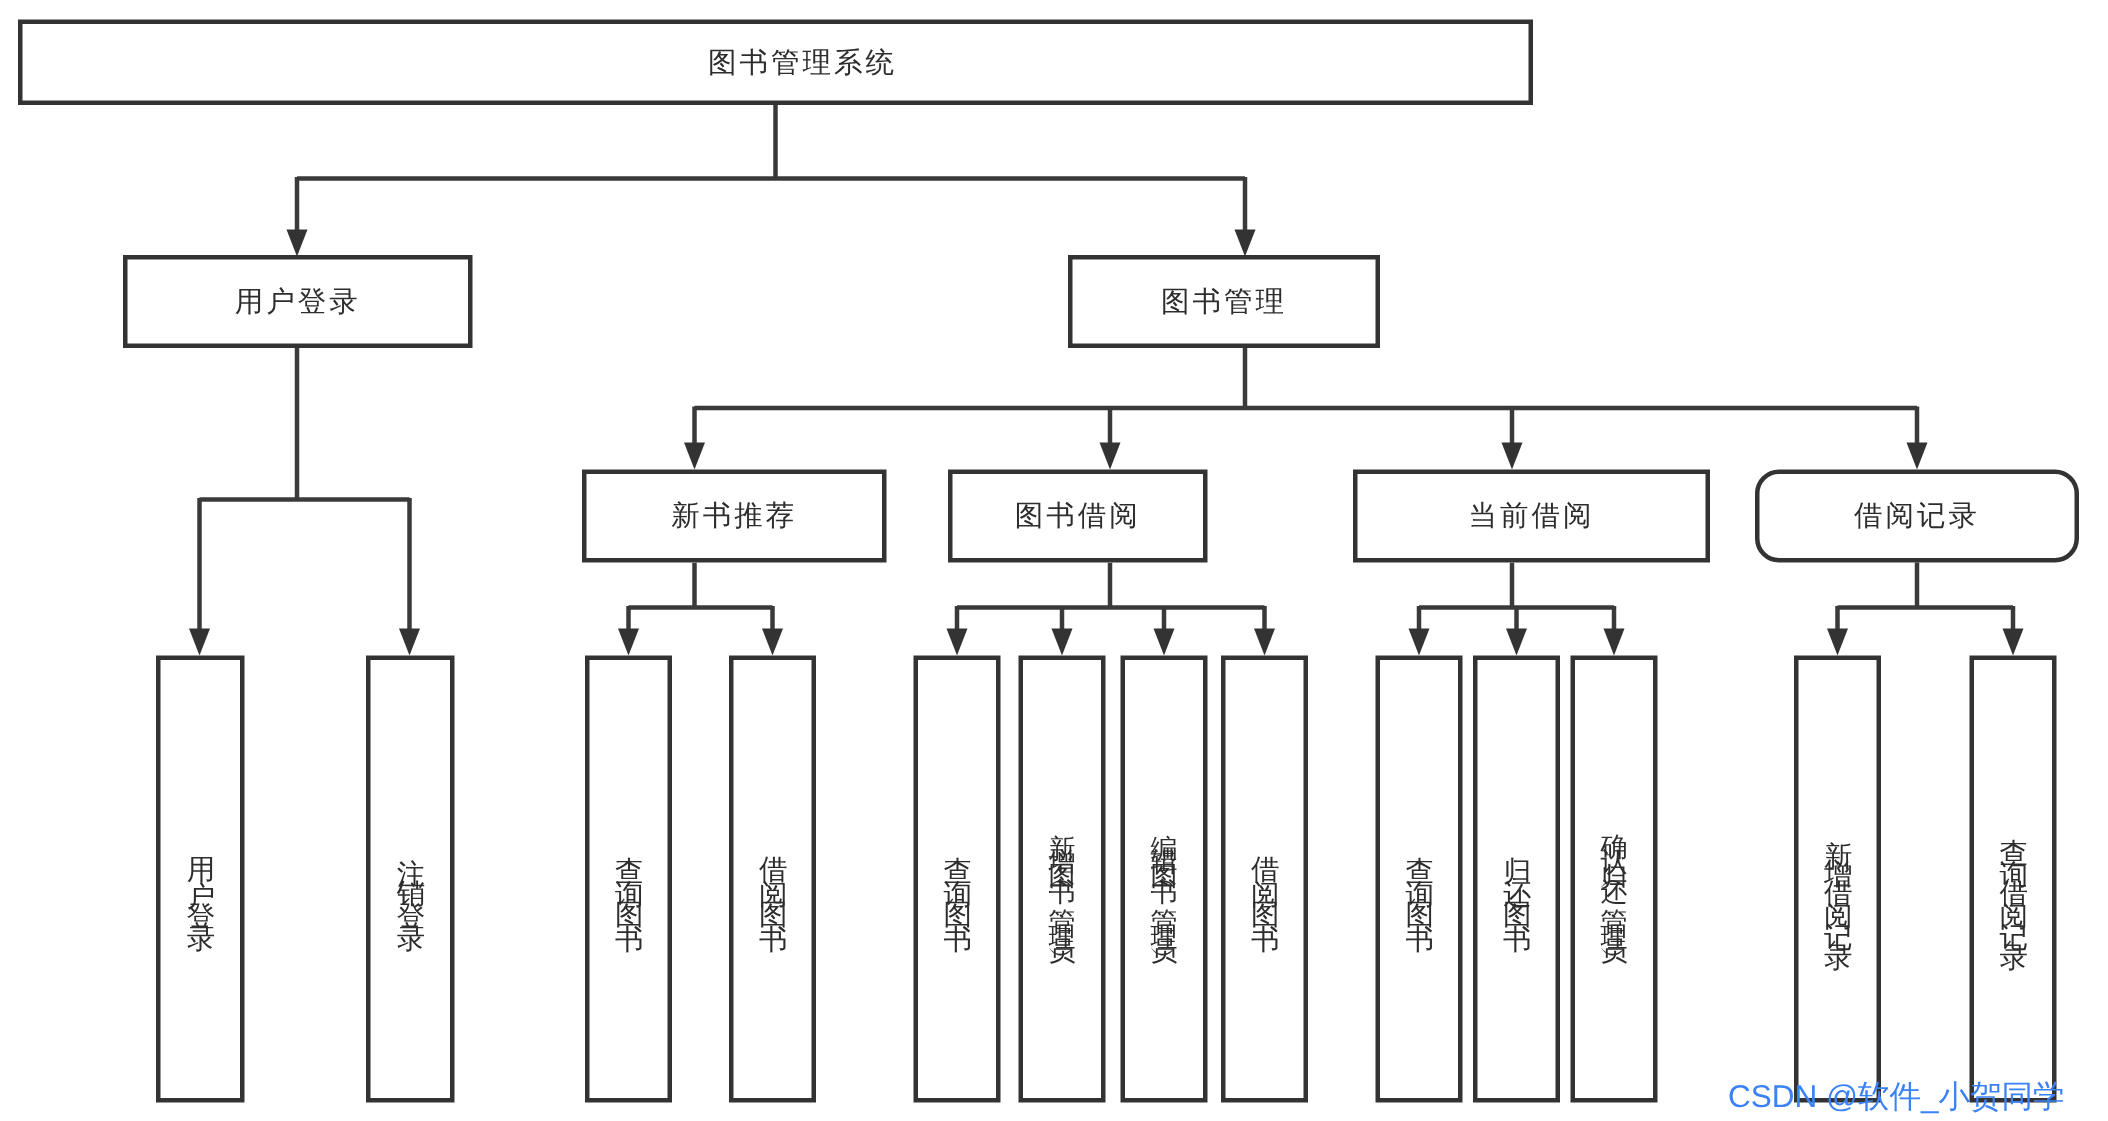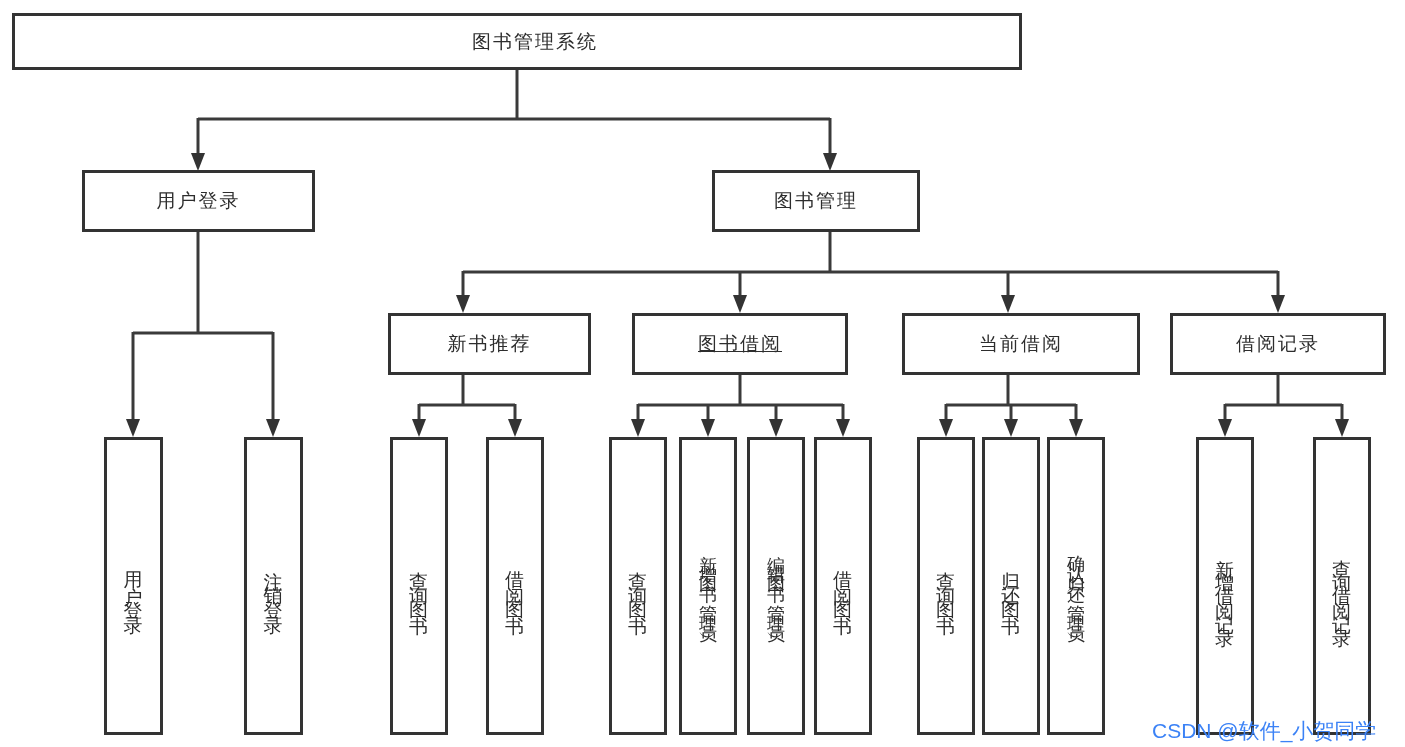--- a/index.html
+++ b/index.html
@@ -135,23 +135,23 @@
         <polygon points="1335,419 1349,419 1342,437"></polygon>
     </g>
   </svg>
 
   <div class="box hbox" style="left:12px; top:13px; width:1010px; height:57px;padding-left:36px;">图书管理系统</div>
 
   <div class="box hbox" style="left:82px; top:170px; width:233px; height:62px;">用户登录</div>
   <div class="box hbox" style="left:712px; top:170px; width:208px; height:62px;">图书管理</div>
 
   <div class="box hbox" style="left:362px; top:313px; width:203px; height:62px;margin-left:26px;">新书推荐</div>
-  <div class="box hbox" style="left:632px; top:313px; width:216px; height:62px;text-decoration:underline;">图书借阅</div>
+  <div class="box hbox" style="left:632px; top:313px; width:173px; height:62px;">图书借阅</div>
   <div class="box hbox" style="left:902px; top:313px; width:238px; height:62px;">当前借阅</div>
-  <div class="box hbox" style="left:1170px; top:313px; width:216px; height:62px;">借阅记录</div>
+  <div class="box hbox" style="left:1170px; top:313px; width:216px; height:62px;border-radius:16px;">借阅记录</div>
 
   <div class="box vbox" style="left:104px; top:437px; width:59px; height:298px;">
     <span class="vlabel">用户登录</span>
   </div>
   <div class="box vbox" style="left:244px; top:437px; width:59px; height:298px;">
     <span class="vlabel">注销登录</span>
   </div>
 
   <div class="box vbox" style="left:390px; top:437px; width:58px; height:298px;">
     <span class="vlabel">查询图书</span>

